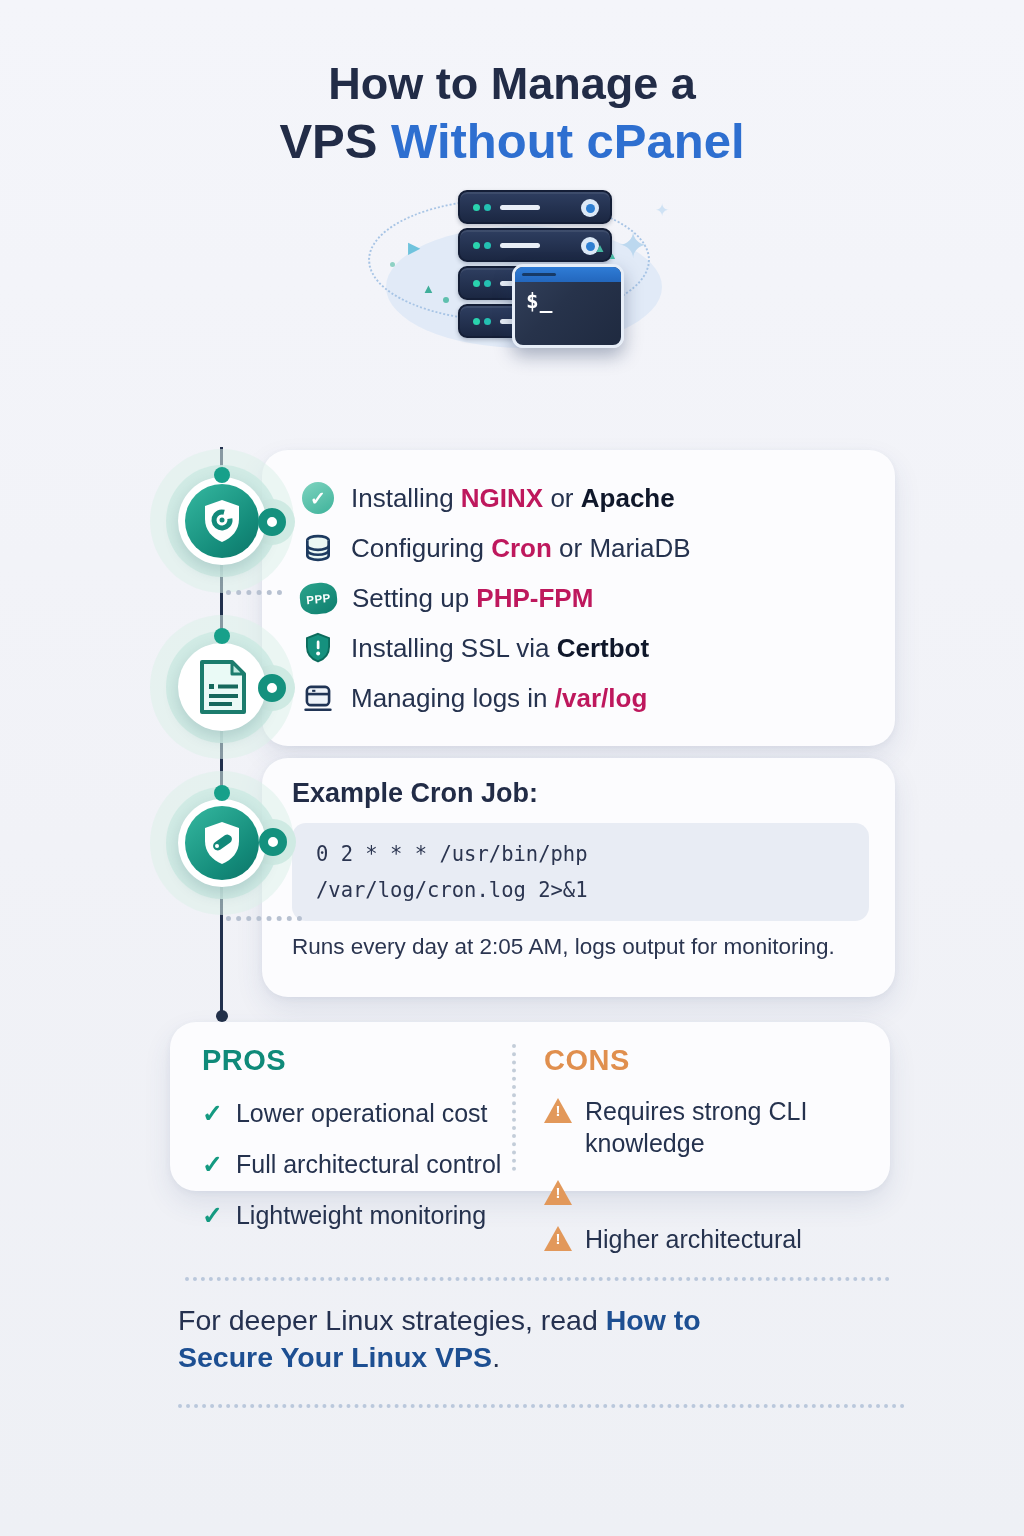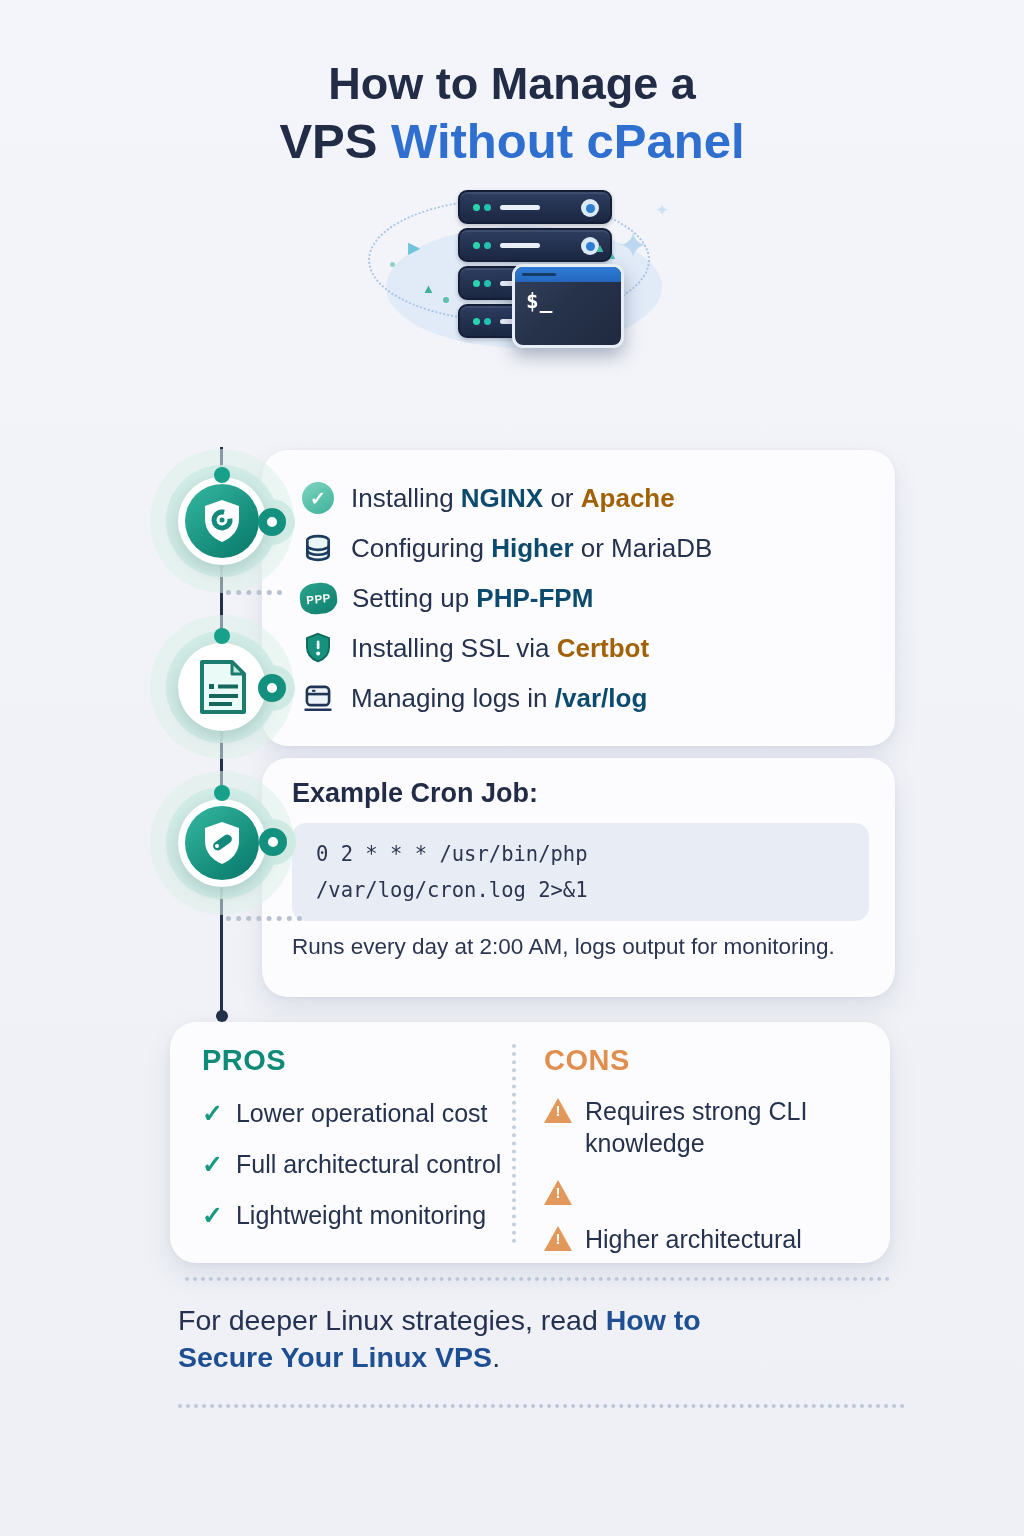--- a/index.html
+++ b/index.html
@@ -57,38 +57,38 @@
   .ring-donut { position:absolute; width:28px; height:28px; border-radius:50%;
     border:9px solid #14917e; background:#fff; z-index:3; }
   .connector { position:absolute; height:0; border-top:5px dotted #b7c1d1; z-index:5; }
   
   .card { position:absolute; background:#fcfcfe; border-radius:26px;
     box-shadow:0 12px 28px rgba(50,70,120,.10), 0 2px 6px rgba(50,70,120,.06); }
   .card.checklist { left:262px; top:450px; width:633px; height:296px;
     display:flex; flex-direction:column; justify-content:space-evenly; padding:14px 0; }
   .check-row { display:flex; align-items:center; gap:15px; padding-left:38px; }
   .check-row .item-text { font-size:26px; color:#25324e; }
-  .run-kw-blue { color:#0c4a6e; font-weight:700; }
-  .run-kw-dark { color:#a16207; font-weight:700; }
+  .run-kw-blue { color:#be185d; font-weight:700; }
+  .run-kw-dark { color:#0f172a; font-weight:700; }
   .run-link { color:#1d4f92; font-weight:700; }
   .ic { width:36px; display:flex; align-items:center; justify-content:center; flex:0 0 36px; }
   .ic-check { width:32px; height:32px; flex:0 0 32px; margin:0 2px; border-radius:50%;
     background:linear-gradient(150deg,#7fd4c0,#3eb29a); color:#fff; font-size:19px; font-weight:700;
     display:flex; align-items:center; justify-content:center; }
   .ic-php { width:37px; height:31px; flex:0 0 37px; border-radius:42%;
     background:linear-gradient(150deg,#2aa38c,#0e7e6e); color:#fff; font-size:11.5px; font-weight:700;
     display:flex; align-items:center; justify-content:center; transform:rotate(-6deg); letter-spacing:.5px; }
   
   .card.cron { left:262px; top:758px; width:633px; height:239px; padding:20px 26px 0 30px; }
   .cron-title { font-size:27px; font-weight:700; color:#222c47; }
   .code-block { margin-top:14px; background:#e8ecf4; border-radius:14px; padding:13px 24px; }
   .code-line { font-family:"DejaVu Sans Mono", monospace; font-size:20.5px; color:#2b3550; line-height:36px; white-space:pre; }
   .cron-caption { margin-top:13px; font-size:22.5px; color:#2b3550; }
   
-  .card.proscons { left:170px; top:1022px; width:720px; height:241px; display:flex; }
+  .card.proscons { left:170px; top:1022px; width:720px; height:169px; display:flex; }
   .pc-left { width:342px; padding:22px 0 0 32px; }
   .pc-div { border-left:4px dotted #c3cdd9; margin:22px 0 20px 0; }
   .pc-right { flex:1; padding:22px 0 0 28px; }
   .pc-title { font-size:29px; font-weight:700; letter-spacing:.5px; }
   .pc-title.pros { color:#0f8a79; }
   .pc-title.cons { color:#e08f4e; }
   .pro-row { display:flex; align-items:center; gap:13px; margin-top:22px; font-size:25px; color:#25324e; }
   .pro-check { color:#149a81; font-size:25px; font-weight:700; }
   .con-row { display:flex; align-items:flex-start; gap:13px; margin-top:18px; font-size:25px; color:#25324e; }
   .con-text { width:290px; line-height:32px; }
@@ -199,21 +199,21 @@
         <span class="item-text"><span class="run-normal">Installing </span><span class="run-kw-blue">NGINX</span><span class="run-normal"> or </span><span class="run-kw-dark">Apache</span></span>
       </div>
       <div class="check-row">
         <span class="ic">
           <svg width="32" height="32" viewBox="0 0 24 24">
             <ellipse cx="12" cy="5.6" rx="8" ry="3.3" fill="#eaf7f4" stroke="#1d3a5f" stroke-width="2"></ellipse>
             <path d="M4 5.6v11.2c0 1.8 3.6 3.3 8 3.3s8-1.5 8-3.3V5.6" fill="#eaf7f4" stroke="#1d3a5f" stroke-width="2"></path>
             <path d="M4 9.3c0 1.8 3.6 3.3 8 3.3s8-1.5 8-3.3M4 13c0 1.8 3.6 3.3 8 3.3s8-1.5 8-3.3" fill="none" stroke="#1d3a5f" stroke-width="2"></path>
           </svg>
         </span>
-        <span class="item-text"><span class="run-normal">Configuring </span><span class="run-kw-blue">Higher</span><span class="run-normal"> or MariaDB</span></span>
+        <span class="item-text"><span class="run-normal">Configuring </span><span class="run-kw-blue">Cron</span><span class="run-normal"> or MariaDB</span></span>
       </div>
       <div class="check-row">
         <span class="ic-php">PPP</span>
         <span class="item-text"><span class="run-normal">Setting up </span><span class="run-kw-blue">PHP-FPM</span></span>
       </div>
       <div class="check-row">
         <span class="ic">
           <svg width="30" height="32" viewBox="0 0 24 26">
             <path d="M12 1.5l9 3.4v7c0 6-3.8 10-9 12-5.2-2-9-6-9-12v-7z" fill="#15917e" stroke="#0c6b5c" stroke-width="1.5"></path>
             <rect x="11" y="7" width="2.2" height="7" rx="1.1" fill="#fff"></rect>
@@ -234,21 +234,21 @@
         <span class="item-text"><span class="run-normal">Managing logs in </span><span class="run-kw-blue">/var/log</span></span>
       </div>
     </div>
 
   <div class="card cron">
     <div class="cron-title">Example Cron Job:</div>
     <div class="code-block">
         <div class="code-line">0 2 * * * /usr/bin/php</div>
         <div class="code-line">/var/log/cron.log 2&gt;&amp;1</div>
       </div>
-    <div class="cron-caption">Runs every day at 2:00 AM, logs output for monitoring.</div>
+    <div class="cron-caption">Runs every day at 2:05 AM, logs output for monitoring.</div>
   </div>
 
   <div class="card proscons">
     <div class="pc-left">
       <div class="pc-title pros">PROS</div>
       <div id="pros-list">
           <div class="pro-row">
             <span class="pro-check">✓</span>
             <span>Lower operational cost</span>
           </div>

